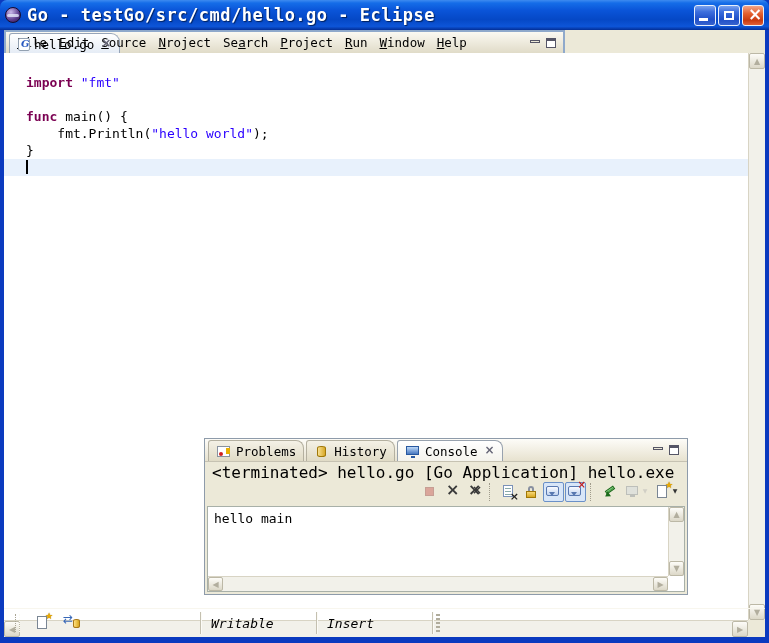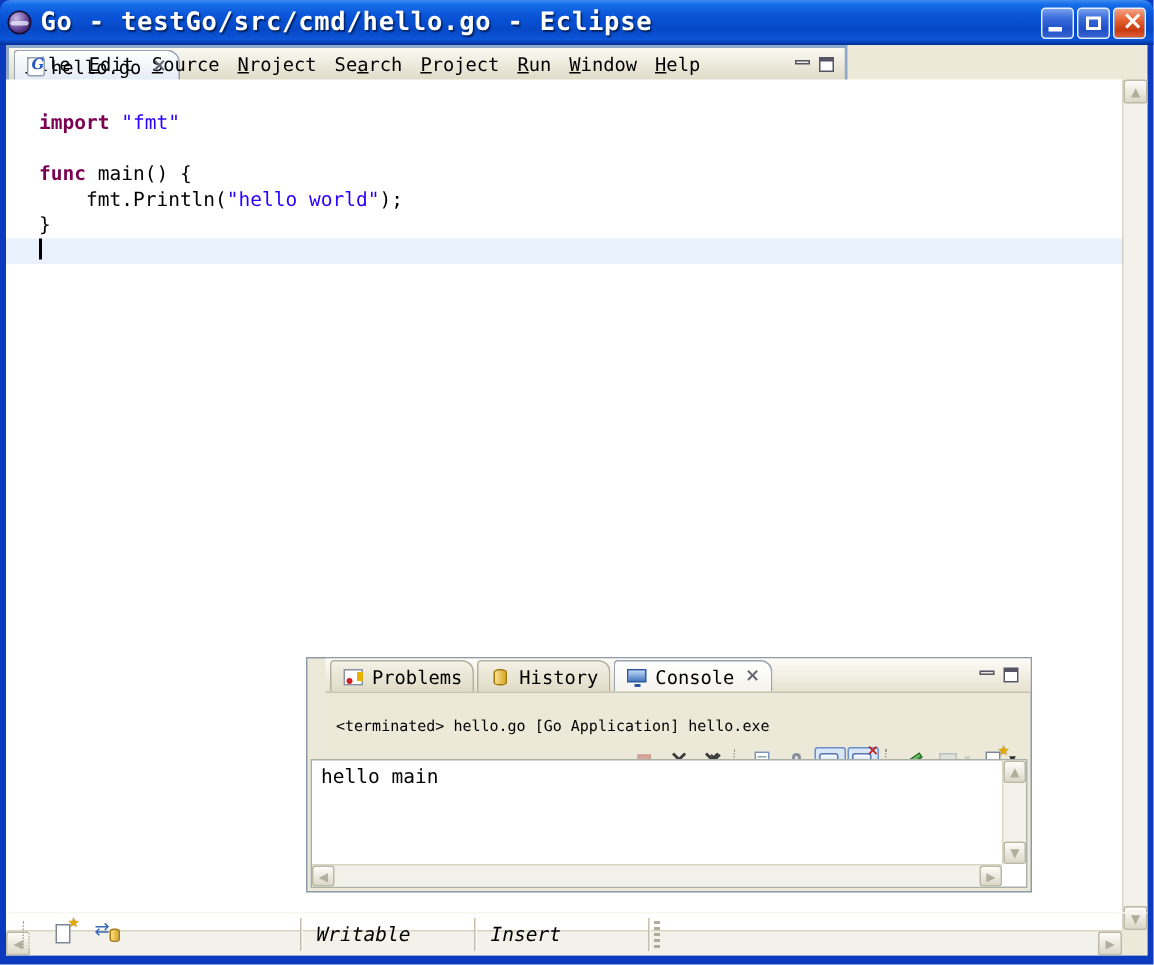--- a/index.html
+++ b/index.html
@@ -156,22 +156,22 @@
 
   
   .vscroll { position:absolute; top:23px; right:0; bottom:17px; width:17px; background:#F2F1EA; border-left:1px solid #D8D4C4; }
   .hscroll { position:absolute; left:0; right:17px; bottom:0; height:17px; background:#F2F1EA; border-top:1px solid #D8D4C4; display:flex; justify-content:space-between; }
   .scorner { position:absolute; right:0; bottom:0; width:17px; height:17px; background:#ECE9D8; }
   .sbtn { width:16px; height:16px; background:linear-gradient(#FDFCF8,#DCD8C8); border:1px solid #BCB8A6; border-radius:2px;
     display:flex; align-items:center; justify-content:center; font:8px "DejaVu Sans",sans-serif; color:#B2AE9E; flex:none; }
   .vscroll .sbtn.bottom { position:absolute; bottom:0; left:0; }
 
   
-  #console-panel { left:200px; top:408px; width:484px; height:157px;padding-left:12px; }
-  .con-status { height:17px; padding:1px 0 0 7px; font-size:10px; white-space:nowrap;margin-top:16px; }
+  #console-panel { left:200px; top:408px; width:484px; height:157px; }
+  .con-status { height:17px; padding:1px 0 0 7px; font-size:16px; white-space:nowrap; }
   .con-toolbar { height:25px; display:flex; align-items:center; justify-content:flex-end; padding-right:6px; gap:1px; }
   .pressed { display:inline-flex; align-items:center; border:1px solid #6A90C8; background:#D8E6F8; border-radius:2px; height:20px; padding:0 1px; }
   .stopsq { position:absolute; left:3px; top:3px; width:9px; height:9px; background:#C04040; border:1px solid #903030; }
   .xg { position:absolute; left:2px; top:-4px; font:bold 16px "DejaVu Sans",sans-serif; color:#3A3A3A; }
   .xg.x2 { left:6px; top:-1px; font-size:12px; }
   .pgx { position:absolute; left:2px; top:1px; width:10px; height:12px; background:#fff; border:1px solid #7A92B8; }
   .pgx::before { content:""; position:absolute; left:1px; top:2px; width:6px; height:1px; background:#8AA; box-shadow:0 3px 0 #8AA, 0 6px 0 #8AA; }
   .xr { position:absolute; right:-1px; bottom:-3px; font:bold 11px "DejaVu Sans",sans-serif; color:#222; }
   .lock-body { position:absolute; left:3px; top:7px; width:10px; height:7px; background:linear-gradient(#F8D878,#D8A820); border:1px solid #A07808; }
   .lock-arc { position:absolute; left:5px; top:2px; width:6px; height:6px; border:2px solid #8890A0; border-bottom:none; border-radius:4px 4px 0 0; }

